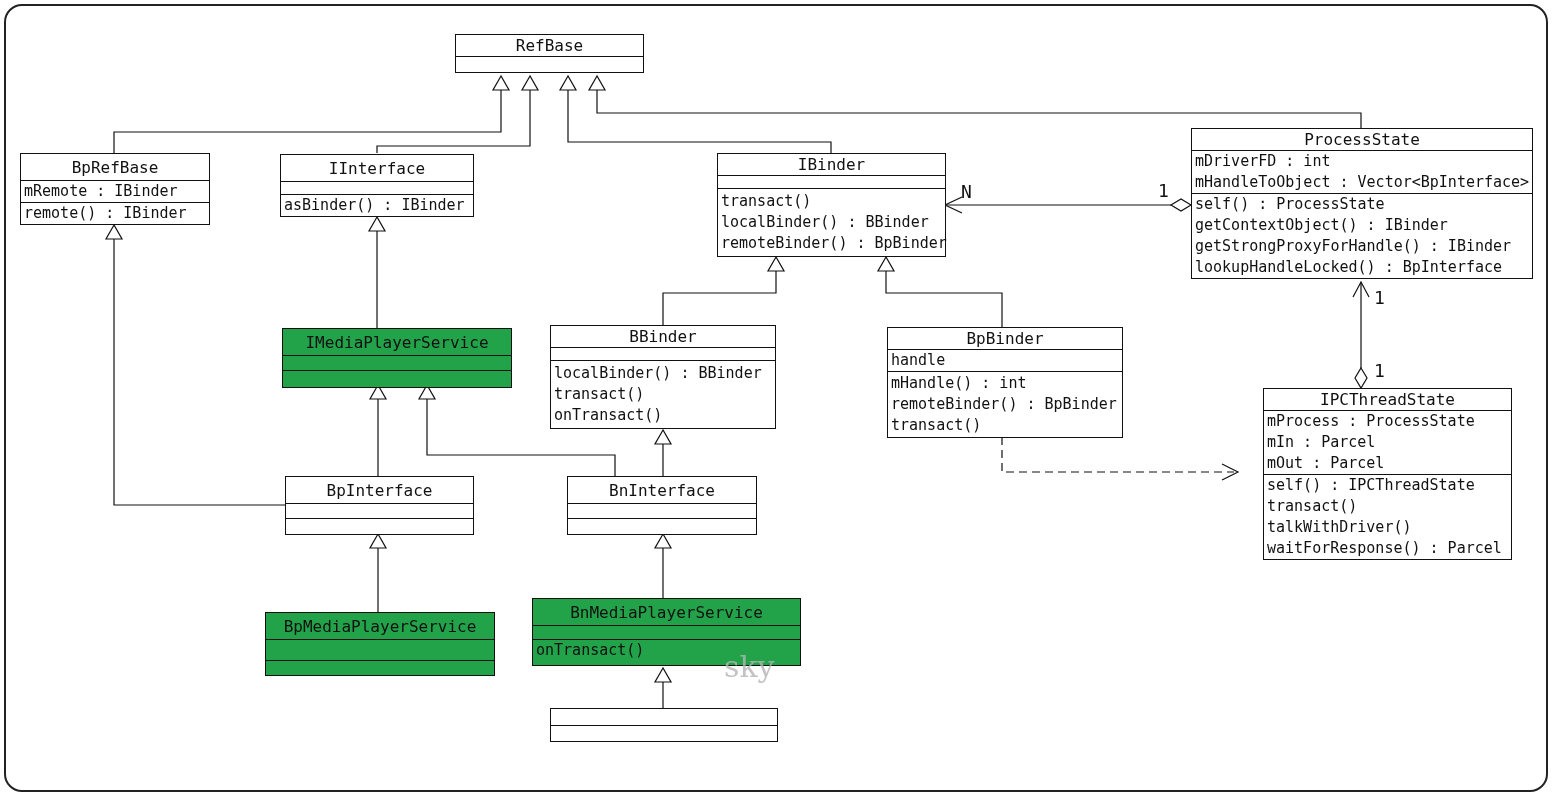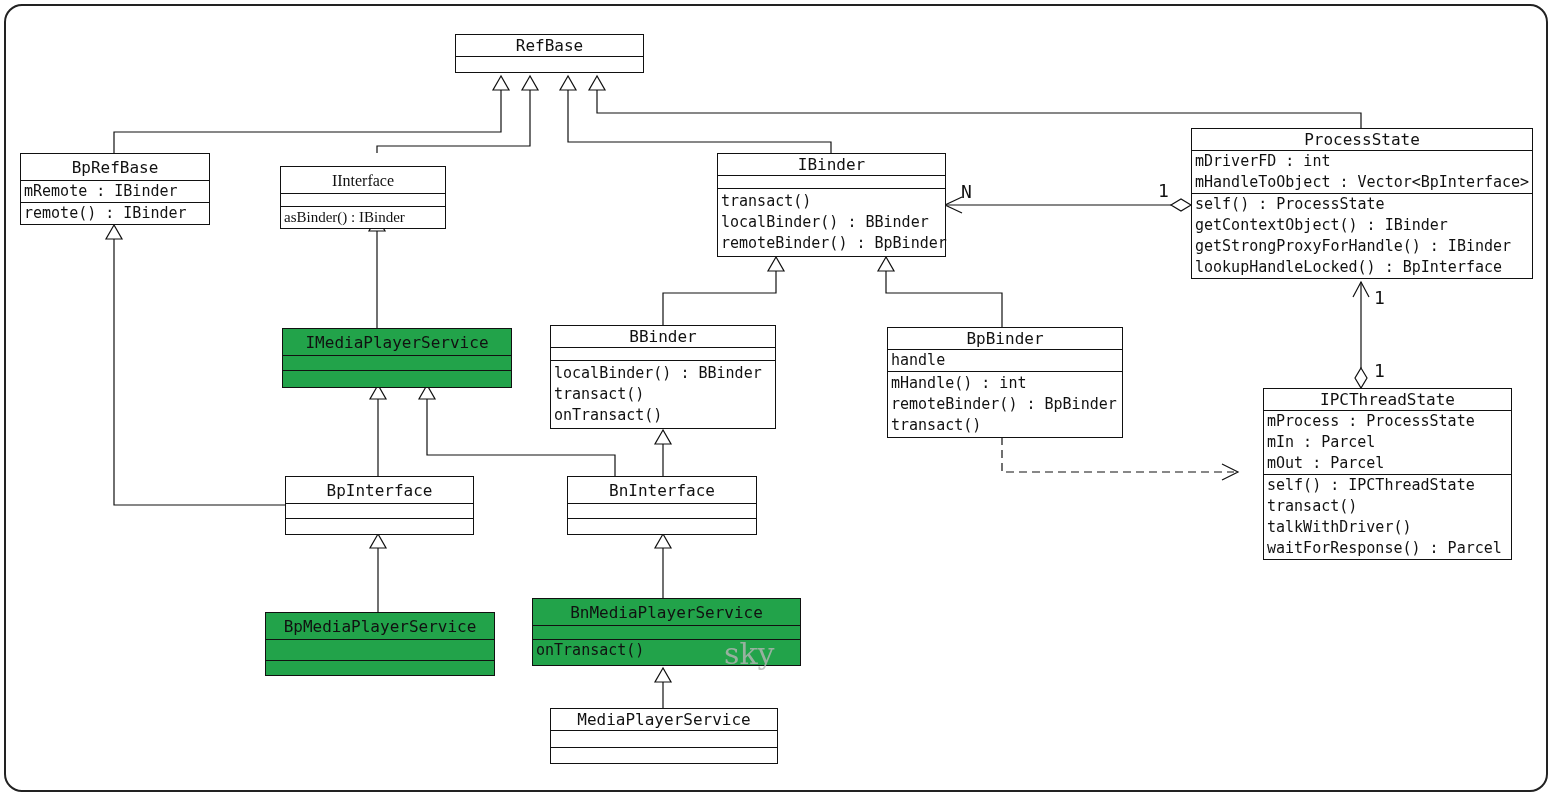--- a/index.html
+++ b/index.html
@@ -10,26 +10,26 @@
   #wires{position:absolute;left:0;top:0;z-index:1;}
   .uml{position:absolute;background:#fff;border:1px solid #111;box-sizing:border-box;z-index:2;}
   .uml .t{text-align:center;border-bottom:1px solid #111;font-size:16px;line-height:21px;
           padding:0 4px;white-space:nowrap;}
   .uml .t2{padding-top:3px;padding-bottom:2px;}
   .uml .c{border-bottom:1px solid #111;min-height:12px;}
   .uml .c:last-child{border-bottom:none;}
   .mem{font-size:15px;line-height:21px;padding:0 3px;white-space:nowrap;}
   .green{background:#22a34a;}
   .green .c{border-color:#111;}
-  #watermark{position:absolute;left:724px;top:636px;z-index:3;font-family:"DejaVu Serif",serif;
+  #watermark{position:absolute;left:724px;top:649px;z-index:3;font-family:"DejaVu Serif",serif;
              font-size:30px;color:#b5b5b5;opacity:.8;pointer-events:none;}
 
   #b-refbase{left:455px;top:34px;width:189px;}  #b-refbase .c{height:15px;}
   #b-bprefbase{left:20px;top:153px;width:190px;}
-  #b-iinterface{left:280px;top:166px;width:166px;font-family:Liberation Serif, serif;} #b-iinterface .a{height:12px;}
+  #b-iinterface{left:280px;top:154px;width:194px;} #b-iinterface .a{height:12px;}
   #b-ibinder{left:717px;top:153px;width:229px;}  #b-ibinder .a{height:12px;} #b-ibinder .m{padding:2px 0;}
   #b-processstate{left:1191px;top:128px;width:342px;}
   #b-imps{left:282px;top:328px;width:230px;} #b-imps .a{height:14px;} #b-imps .m{height:16px;}
   #b-bbinder{left:550px;top:325px;width:226px;} #b-bbinder .a{height:12px;} #b-bbinder .m{padding:2px 0;}
   #b-bpbinder{left:887px;top:327px;width:236px;} #b-bpbinder .m{padding:1px 0;}
   #b-ipc{left:1238px;top:388px;width:249px;margin-left:25px;}
   #b-bpinterface{left:285px;top:476px;width:189px;} #b-bpinterface .a{height:14px;} #b-bpinterface .m{height:15px;}
   #b-bninterface{left:567px;top:476px;width:190px;} #b-bninterface .a{height:14px;} #b-bninterface .m{height:15px;}
   #b-bpmps{left:265px;top:612px;width:230px;} #b-bpmps .a{height:20px;} #b-bpmps .m{height:14px;}
   #b-bnmps{left:532px;top:598px;width:269px;} #b-bnmps .a{height:13px;} #b-bnmps .m{padding-bottom:4px;}
@@ -217,19 +217,18 @@
 
   <div class="uml green" id="b-bnmps">
     <div class="t t2">BnMediaPlayerService</div>
     <div class="c a"></div>
     <div class="c m">
       <div class="mem">onTransact()</div>
     </div>
   </div>
 
   <div class="uml" id="b-mps">
-    <div class="t">MediaPlayerService</div>
     <div class="c a"></div>
     <div class="c m"></div>
   </div>
 
   <div id="watermark">sky</div>
 </div>
 
 </body></html>

